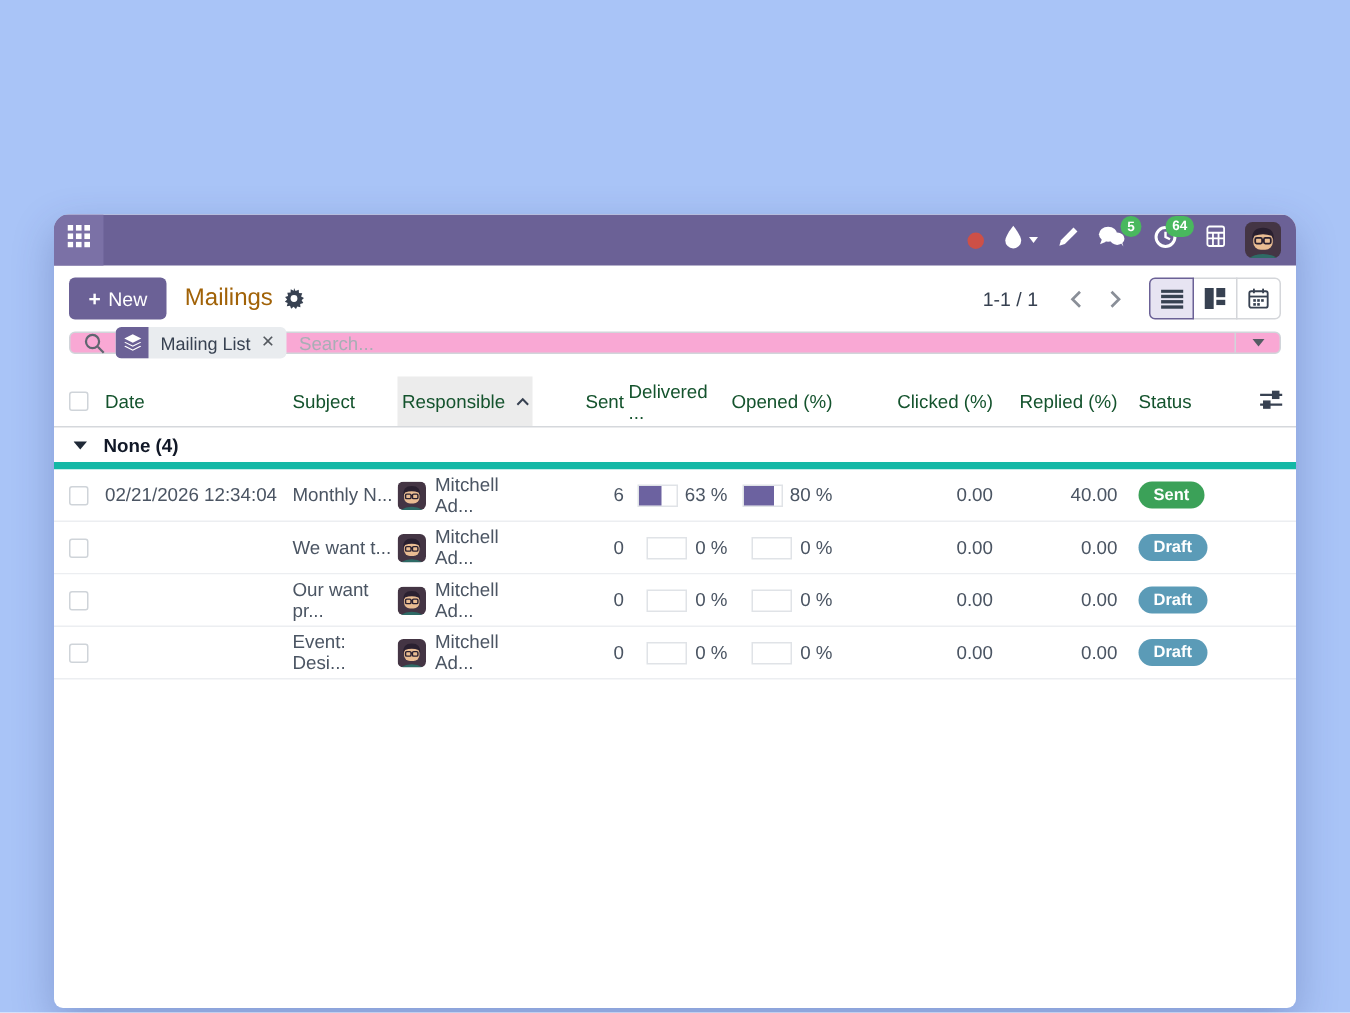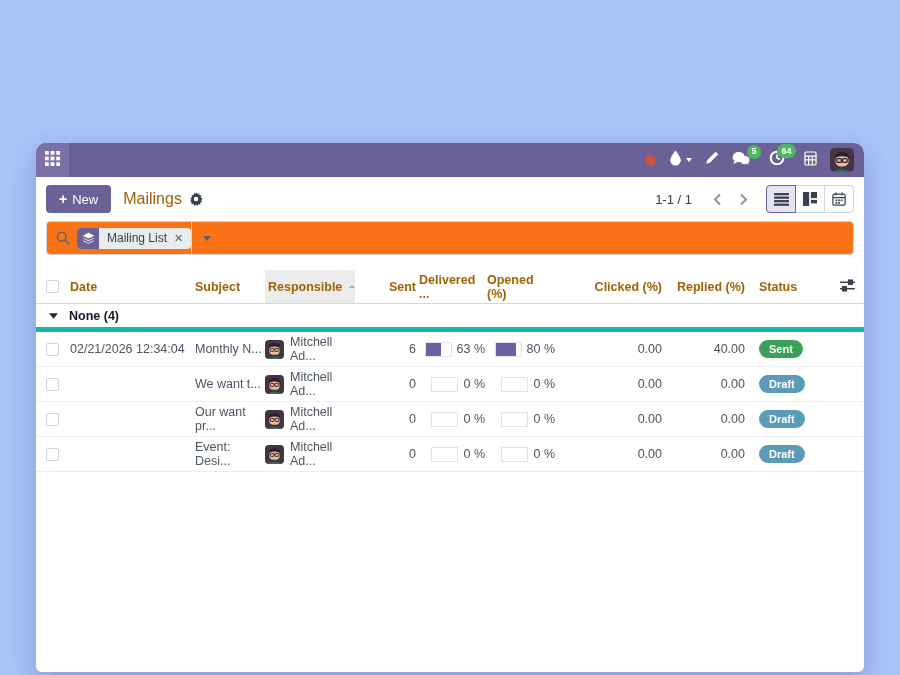--- a/index.html
+++ b/index.html
@@ -42,35 +42,35 @@
     width:30px; height:28px; background:#fff; border:1px solid #d4d6da; margin-left:-1px;
     display:flex; align-items:center; justify-content:center; color:#374151; cursor:pointer;
   }
   .sw-btn:first-child { border-radius:4px 0 0 4px; margin-left:0; }
   .sw-btn:last-child { border-radius:0 4px 4px 0; }
   .sw-btn.active { background:#e7e4f2; border-color:#6b6196; z-index:1; }
 
   
   .search-row { padding:0 10px; }
   .search-box {
-    border:1px solid #d1d5da; border-radius:4px; height:34px; display:flex; align-items:center; background:#f97316;
+    border:1px solid #d1d5da; border-radius:4px; height:15px; display:flex; align-items:center; background:#f9a8d4;
   }
   .search-mag { margin:0 7px 0 9px; display:flex; color:#5f6670; }
   .facet { display:flex; align-items:center; background:#e9ecef; border-radius:4px; overflow:hidden; height:21px; }
   .facet-icon { width:22px; height:21px; background:#6b6196; display:flex; align-items:center; justify-content:center; }
   .facet-label { font-size:12px; color:#374151; padding:0 7px 0 8px; }
   .facet-x { font-size:11px; color:#54595f; padding-right:8px; cursor:pointer; line-height:1; }
   .search-input { flex:1; border:none; outline:none; font-size:12.5px; font-family:inherit; color:#374151; margin-left:8px; background:transparent; }
   .search-input::placeholder { color:#a8aeb5; }
   .search-dd { width:30px; align-self:stretch; border-left:1px solid #d1d5da; display:flex; align-items:center; justify-content:center; cursor:pointer; }
   .search-dd .tri { width:0; height:0; border-left:4px solid transparent; border-right:4px solid transparent; border-top:5px solid #555b63; }
 
   
   .table { margin-top:15px; font-size:12.5px; }
-  .thead { display:flex; align-items:stretch; height:34px; border-bottom:1px solid #d5d8dc; color:#a16207; font-weight:bold; }
+  .thead { display:flex; align-items:stretch; height:34px; border-bottom:1px solid #d5d8dc; color:#14532d; font-weight:normal; }
   .thead > div { display:flex; align-items:center; }
   .trow { display:flex; align-items:center; height:35px; border-bottom:1px solid #eceef1; color:#4b5563; background:#fff; }
   .c-check { width:34px; padding-left:10px; display:flex; align-items:center; }
   .c-date { width:125px; }
   .c-subj { width:70px; }
   .c-resp { width:90px; }
   .c-sent { width:64px; justify-content:flex-end; display:flex; padding-right:3px; }
   .c-deliv { width:68px; justify-content:flex-end; display:flex; gap:5px; padding-right:2px; }
   .c-open { width:78px; justify-content:flex-end; display:flex; align-items:center; gap:5px; padding-right:10px; }
   .c-click { width:99px; justify-content:flex-end; display:flex; padding-right:2px;text-align:right; }
@@ -263,20 +263,21 @@
         <span class="facet-icon">
           <svg width="13" height="13" viewBox="0 0 16 16" fill="#fff">
             <path d="M8 1 L15 4.5 8 8 1 4.5 Z"></path>
             <path d="M2 7.3 L8 10.3 14 7.3 15 7.8 8 11.3 1 7.8 Z"></path>
             <path d="M2 10.5 L8 13.5 14 10.5 15 11 8 14.5 1 11 Z"></path>
           </svg>
         </span>
         <span class="facet-label">Mailing List</span>
         <span class="facet-x">✕</span>
       </div>
+      <input class="search-input" type="text" placeholder="Search..." style="">
       <span class="search-dd">
         <span class="tri"></span>
       </span>
     </div>
   </div>
 
   <div class="table">
     <div class="thead">
       <div class="c-check">
           <span class="checkbox"></span>

